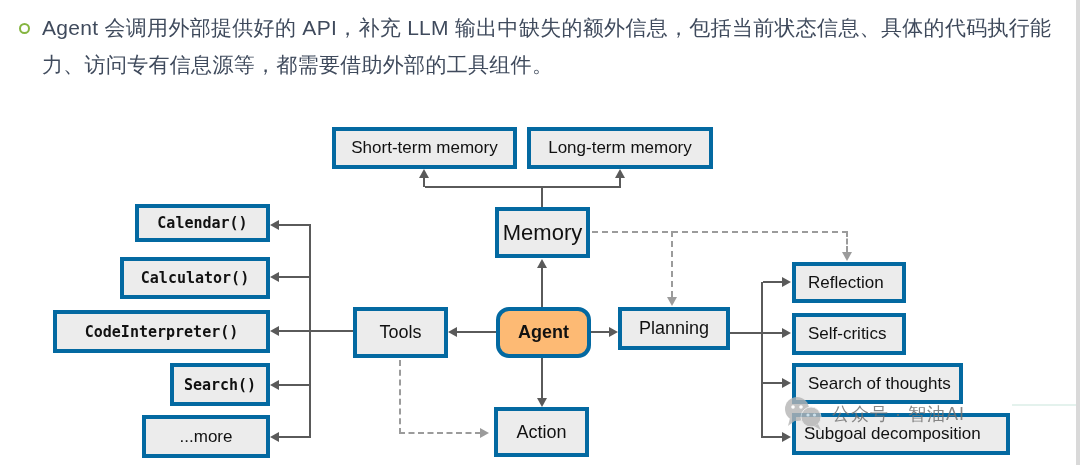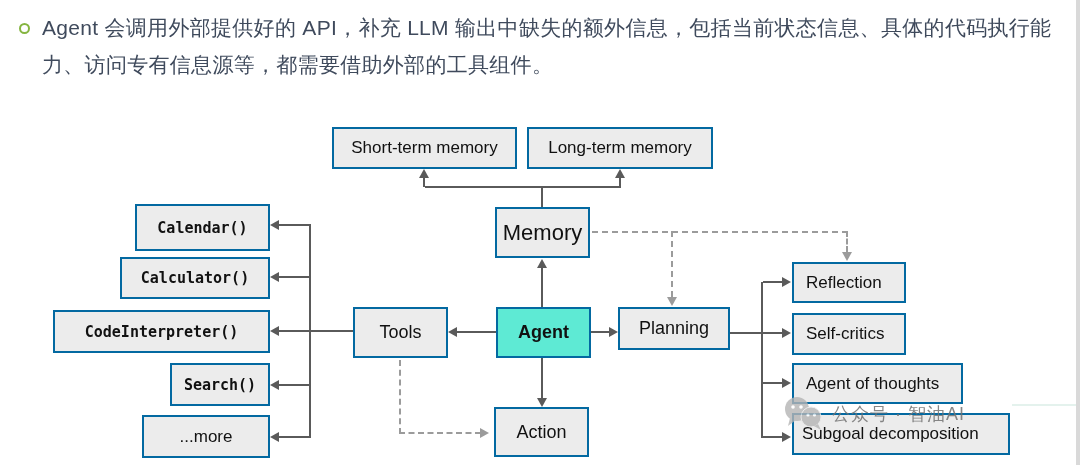--- a/index.html
+++ b/index.html
@@ -12,25 +12,25 @@
     position:absolute;left:19px;top:23px;width:7px;height:7px;border-radius:50%;
     border:2px solid #85b540;background:#fff;
   }
   .header-text{
     position:absolute;left:42px;top:9px;width:1024px;margin:0;
     font-size:21px;line-height:37px;color:#3f4a5c;letter-spacing:.3px;
   }
   
   .diagram{position:absolute;left:0;top:0;width:1080px;height:465px;}
   .node{
-    position:absolute;box-sizing:border-box;background:#ececec;border:2px solid #0369a1;
+    position:absolute;box-sizing:border-box;background:#ececec;border:4px solid #0369a1;
     display:flex;align-items:center;justify-content:center;
     font-size:17px;color:#111;white-space:nowrap;
   }
-  .node.agent{background:#5eead4;font-weight:bold;font-size:18px;}
+  .node.agent{background:#fdba74;font-weight:bold;font-size:18px;border-radius:13px;}
   .node.mono{font-family:"DejaVu Sans Mono", monospace;font-weight:bold;font-size:15px;}
   .hline{position:absolute;height:0;border-top:2px solid #5a5a5a;}
   .vline{position:absolute;width:0;border-left:2px solid #5a5a5a;}
   .hdash{position:absolute;height:0;border-top:2px dashed #9b9b9b;}
   .vdash{position:absolute;width:0;border-left:2px dashed #9b9b9b;}
   .ah{position:absolute;width:0;height:0;}
   .ah-up{border-left:5px solid transparent;border-right:5px solid transparent;border-bottom:9px solid #5a5a5a;}
   .ah-down{border-left:5px solid transparent;border-right:5px solid transparent;border-top:9px solid #5a5a5a;}
   .ah-left{border-top:5px solid transparent;border-bottom:5px solid transparent;border-right:9px solid #5a5a5a;}
   .ah-right{border-top:5px solid transparent;border-bottom:5px solid transparent;border-left:9px solid #5a5a5a;}
@@ -109,29 +109,29 @@
     <div class="ah ah-right gray" style="left:480px;top:428px;"></div>
 
     <div class="node" style="left:332px;top:127px;width:185px;height:42px;">Short-term memory</div>
     <div class="node" style="left:527px;top:127px;width:186px;height:42px;">Long-term memory</div>
     <div class="node" style="left:495px;top:207px;width:95px;height:51px;font-size:22px;">Memory</div>
     <div class="node" style="left:353px;top:307px;width:95px;height:51px;font-size:18px;">Tools</div>
     <div class="node agent" style="left:496px;top:307px;width:95px;height:51px;">Agent</div>
     <div class="node" style="left:618px;top:307px;width:112px;height:43px;font-size:18px;">Planning</div>
     <div class="node" style="left:494px;top:407px;width:95px;height:50px;font-size:18px;">Action</div>
 
-    <div class="node mono" style="left:135px;top:204px;width:135px;height:47px;">Calendar()</div>
+    <div class="node mono" style="left:135px;top:204px;width:135px;height:38px;">Calendar()</div>
     <div class="node mono" style="left:120px;top:257px;width:150px;height:42px;">Calculator()</div>
     <div class="node mono" style="left:53px;top:310px;width:217px;height:43px;">CodeInterpreter()</div>
     <div class="node mono" style="left:170px;top:363px;width:100px;height:43px;">Search()</div>
     <div class="node" style="left:142px;top:415px;width:128px;height:43px;">...more</div>
 
     <div class="node" style="left:792px;top:262px;width:114px;height:41px;justify-content:flex-start;padding-left:12px;">Reflection</div>
     <div class="node" style="left:792px;top:313px;width:114px;height:42px;justify-content:flex-start;padding-left:12px;">Self-critics</div>
-    <div class="node" style="left:792px;top:363px;width:171px;height:41px;justify-content:flex-start;padding-left:12px;">Agent of thoughts</div>
+    <div class="node" style="left:792px;top:363px;width:171px;height:41px;justify-content:flex-start;padding-left:12px;">Search of thoughts</div>
     <div class="node" style="left:792px;top:413px;width:218px;height:42px;justify-content:flex-start;padding-left:8px;">Subgoal decomposition</div>
   </div>
 
   <div class="watermark">
     <svg width="44" height="36" viewBox="0 0 44 36" style="opacity:.8;">
       <circle cx="15" cy="13" r="12" fill="#b5b5b5"></circle>
       <polygon points="8,22 6,30 14,24" fill="#b5b5b5"></polygon>
       <circle cx="11" cy="11" r="1.8" fill="#ffffff"></circle>
       <circle cx="19" cy="11" r="1.8" fill="#ffffff"></circle>
       <circle cx="29" cy="21" r="10" fill="#b5b5b5" stroke="#e8e8e8" stroke-width="1"></circle>

